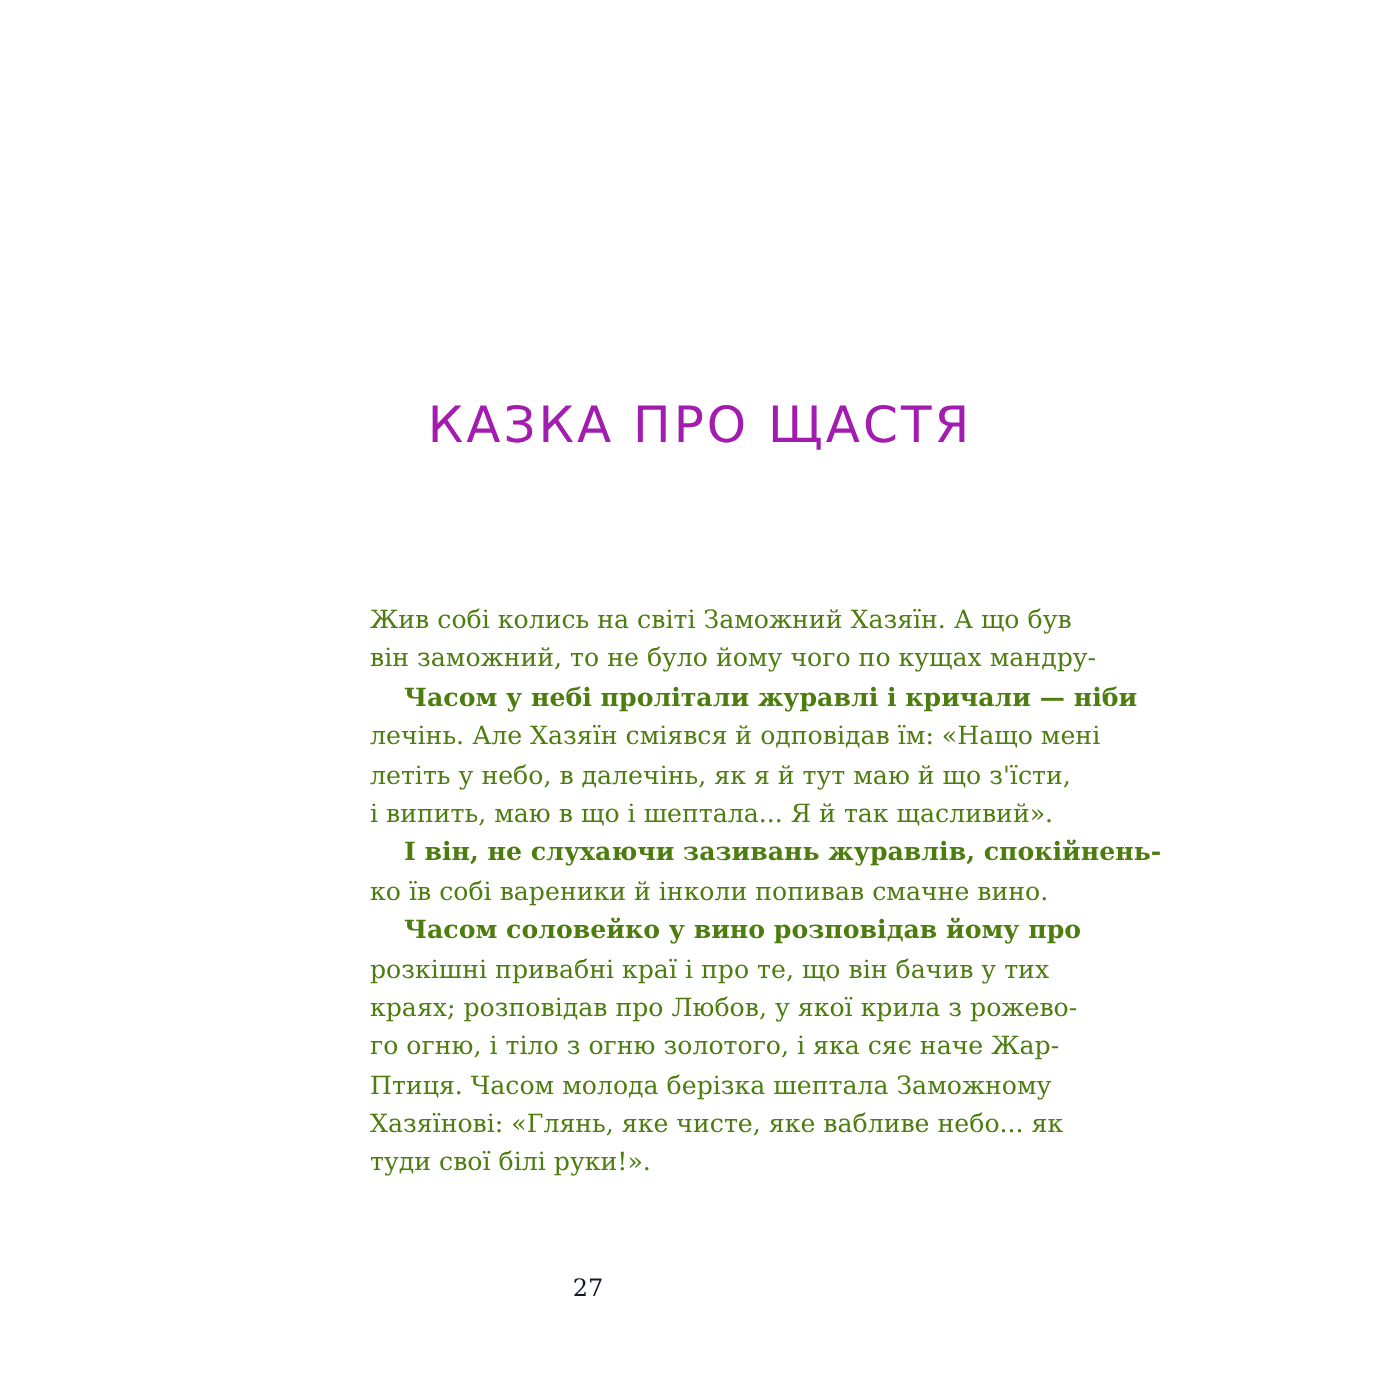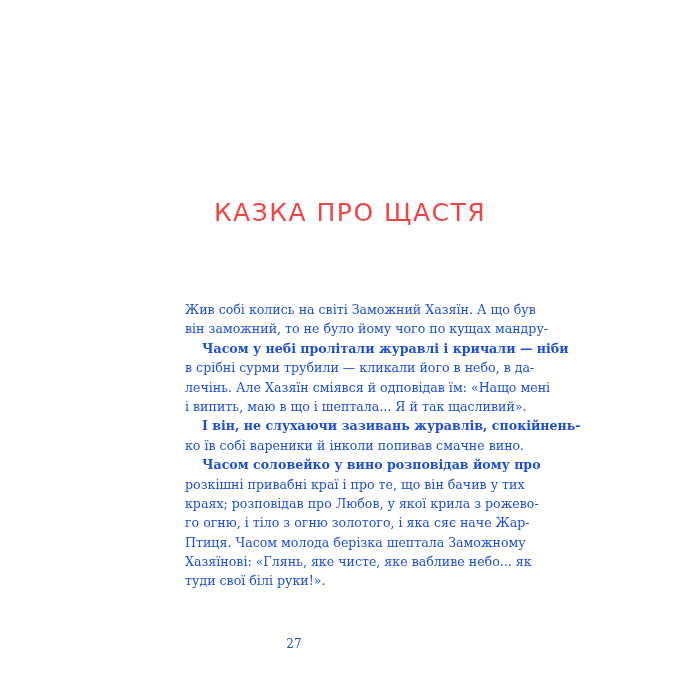--- a/index.html
+++ b/index.html
@@ -1,45 +1,45 @@
 <!DOCTYPE html>
 <html><head>
 <meta charset="utf-8">
 <style>
   html, body { margin:0; padding:0; background:#ffffff; }
   body { width:700px; height:700px; position:relative; overflow:hidden; }
   .title {
     position:absolute; left:0; width:700px; top:181px; text-align:center;
     font-family:"DejaVu Sans", sans-serif; font-size:25px; letter-spacing:1.5px;
-    color:#ef4444; font-weight:normal;
+    color:#a21caf; font-weight:normal;
   }
   .text {
     position:absolute; left:185px; top:300px; width:327px;
     font-family:"DejaVu Serif", serif; font-size:12.6px; line-height:19.4px;
-    color:#1d4ed8;
+    color:#4d7c0f;
   }
   .line { white-space:nowrap; text-align:justify; text-align-last:justify; height:19.4px; }
   .line.last { text-align-last:left; }
   .line.indent { padding-left:17px;font-weight:bold; }
   .page-number {
     position:absolute; left:0; width:588px; top:637px; text-align:center;
-    font-family:"DejaVu Serif", serif; font-size:12px; color:#1d4ed8;
+    font-family:"DejaVu Serif", serif; font-size:12px; color:#0f172a;
   }
 </style>
 </head>
 <body>
 
 <h1 class="title">КАЗКА ПРО ЩАСТЯ</h1>
 
 <div class="text" id="body-text">
     <div class="line">Жив собі колись на світі Заможний Хазяїн. А що був</div>
     <div class="line">він заможний, то не було йому чого по кущах мандру-</div>
     <div class="line indent">Часом у небі пролітали журавлі і кричали — ніби</div>
-    <div class="line">в срібні сурми трубили — кликали його в небо, в да-</div>
     <div class="line">лечінь. Але Хазяїн сміявся й одповідав їм: «Нащо мені</div>
+    <div class="line">летіть у небо, в далечінь, як я й тут маю й що з'їсти,</div>
     <div class="line last">і випить, маю в що і шептала... Я й так щасливий».</div>
     <div class="line indent">І він, не слухаючи зазивань журавлів, спокійнень-</div>
     <div class="line last">ко їв собі вареники й інколи попивав смачне вино.</div>
     <div class="line indent">Часом соловейко у вино розповідав йому про</div>
     <div class="line">розкішні привабні краї і про те, що він бачив у тих</div>
     <div class="line">краях; розповідав про Любов, у якої крила з рожево-</div>
     <div class="line">го огню, і тіло з огню золотого, і яка сяє наче Жар-</div>
     <div class="line">Птиця. Часом молода берізка шептала Заможному</div>
     <div class="line">Хазяїнові: «Глянь, яке чисте, яке вабливе небо... як</div>
     <div class="line last">туди свої білі руки!».</div>

